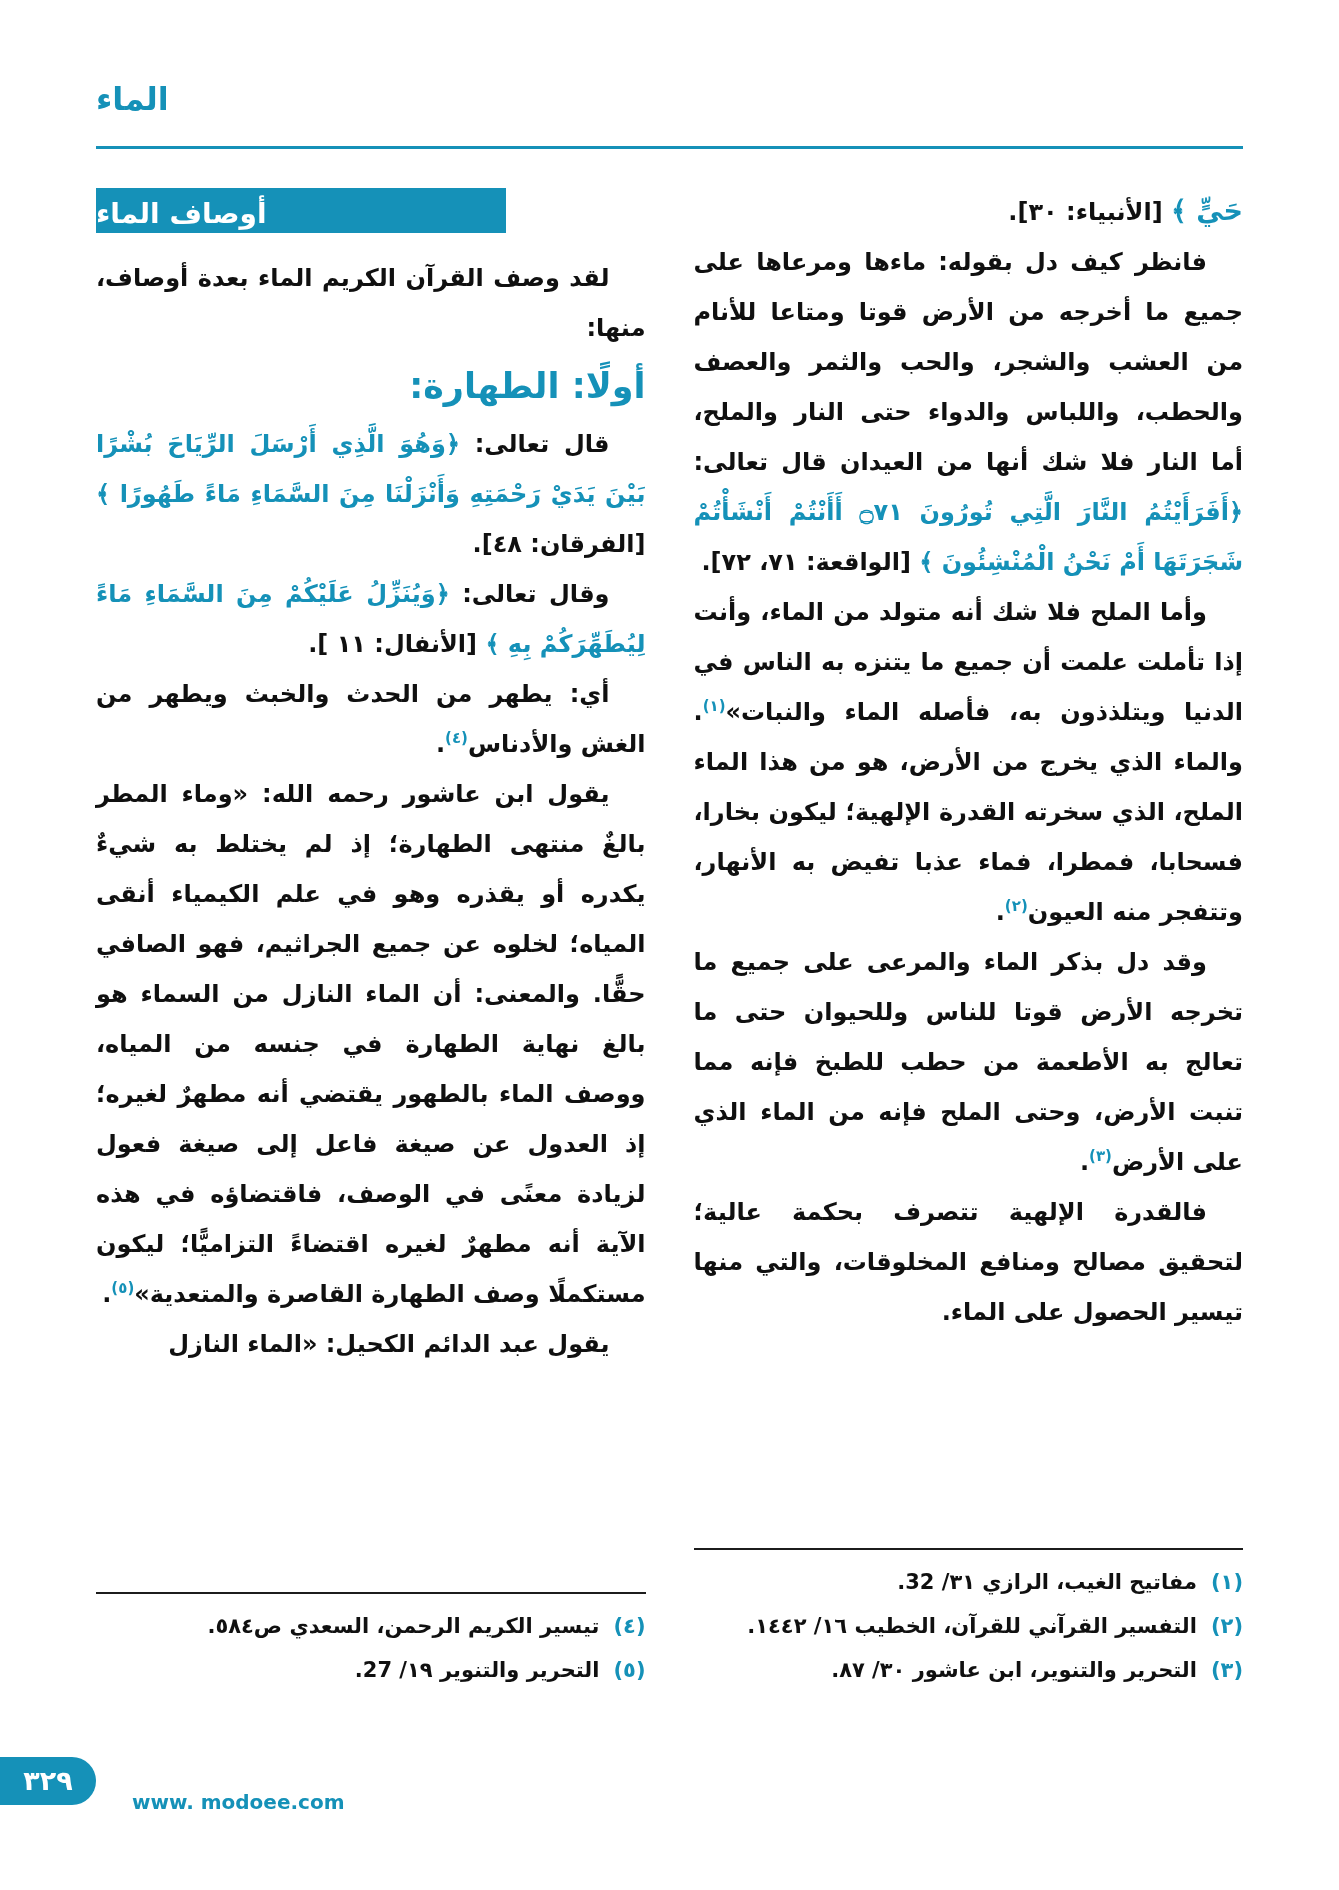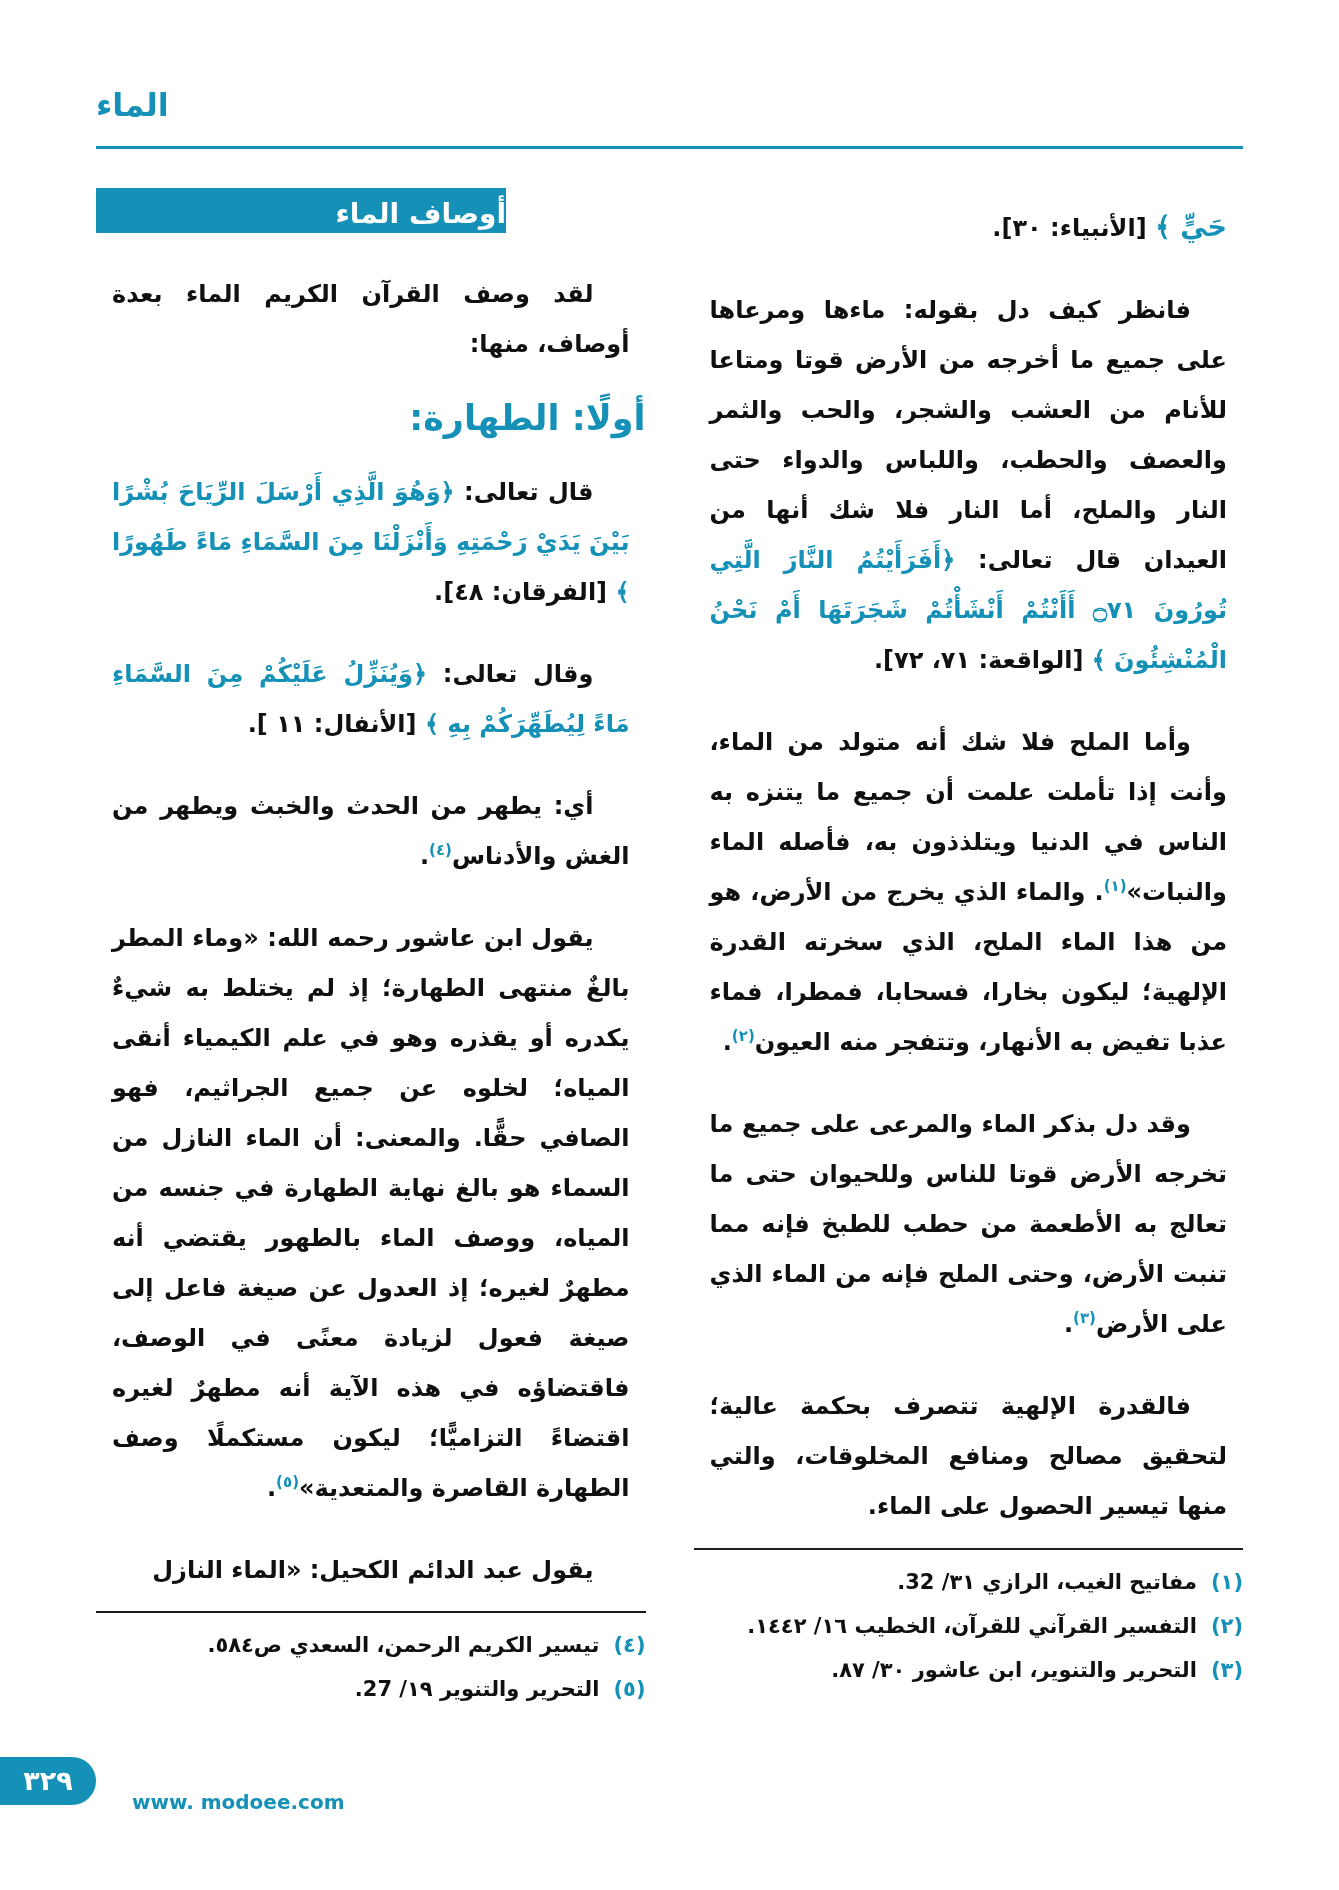--- a/index.html
+++ b/index.html
@@ -12,59 +12,59 @@
     position:relative;
     width:1339px;height:1890px;
     margin:0 auto;
     background:#ffffff;
     direction:rtl;
     font-family:"DejaVu Sans",sans-serif;
     color:var(--ink);
     overflow:hidden;
   }
   .running-head{
-    position:absolute;top:86px;left:96px;
+    position:absolute;top:80px;left:96px;
     color:var(--accent);
     font-size:32px;font-weight:bold;
   }
   .head-rule{
     position:absolute;top:146px;left:96px;right:96px;
     height:3px;background:var(--accent);
   }
   .columns{
     position:absolute;top:186px;right:96px;left:96px;
     height:1506px;
     display:flex;gap:48px;
   }
   .col{
     flex:1;
     display:flex;flex-direction:column;
     font-size:24px;font-weight:bold;
     line-height:50px;
     text-align:justify;
   }
-  .para{margin:16px;text-indent:36px;}
+  .para{margin:0;text-indent:36px;}
   .para.no-indent{text-indent:0;}
   .verse{color:var(--accent);}
   .verse.big{font-size:27px;}
   .ref{color:var(--ink);}
   .teal-heading{
     margin:8px 0;
     color:var(--accent);
     font-size:35px;font-weight:bold;
     text-indent:0;
   }
   .section-box{
     width:410px;height:45px;
     margin:2px auto 20px 0;  
     margin-right:auto;margin-left:0;
     background:var(--accent);
     color:#fff;
     font-size:28px;font-weight:bold;
-    line-height:52px;text-align:right;
+    line-height:52px;text-align:left;
     text-indent:0;
   }
   .fn-marker{
     color:var(--accent);
     font-size:15px;
     vertical-align:super;
     line-height:0;
   }
   .fn-block{margin-top:auto;}
   .fn-sep{border-top:2px solid #1c1c1c;margin:0 0 10px 0;}

